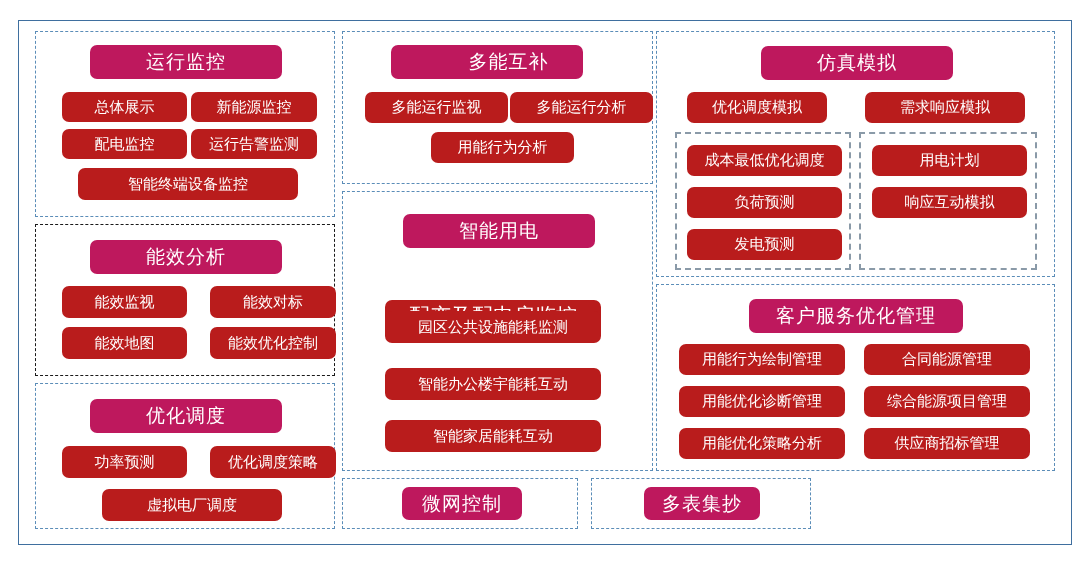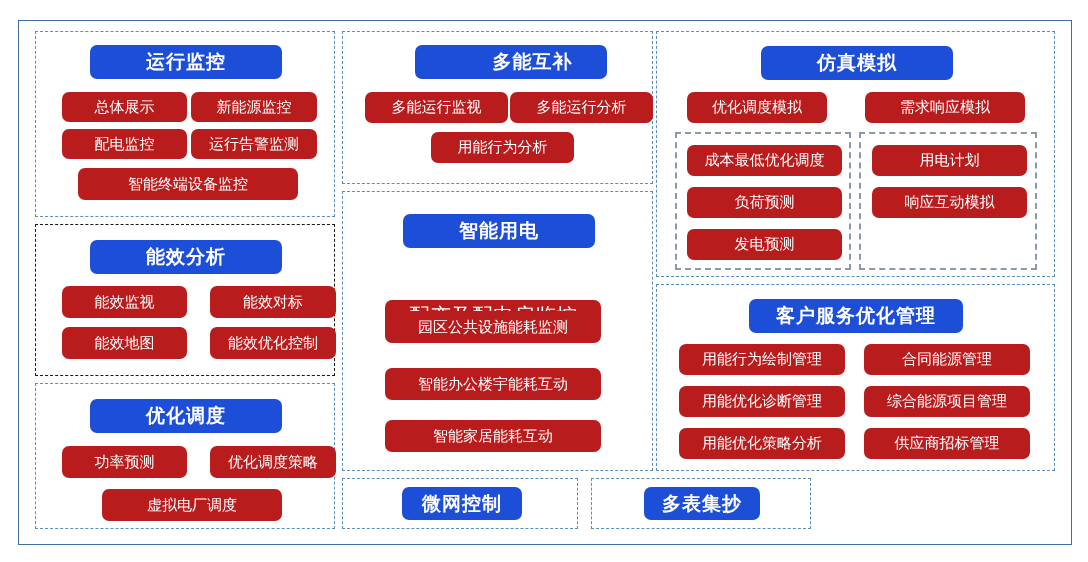--- a/index.html
+++ b/index.html
@@ -37,24 +37,24 @@
     border: 1px dashed #1a1a1a;
   }
   .sec.sub {
     border: 2px dashed #8a9aa8;
   }
 
   
   .hdr {
     position: absolute;
     box-sizing: border-box;
-    background: #1d4ed8;
+    background: #be185d;
     border-radius: 7px;
     color: #ffffff;
-    font-weight: bold;
+    font-weight: normal;
     display: flex;
     align-items: center;
     justify-content: center;
     letter-spacing: 1px;
     white-space: nowrap;
   }
 
   
   .pill {
     position: absolute;
@@ -91,21 +91,21 @@
   </div>
 
   <div class="sec" style="left:16px; top:362px; width:300px; height:146px;">
     <div class="hdr" style="left:54px; top:15px; width:192px; height:34px; font-size:19px;">优化调度</div>
     <div class="pill" style="left:26px; top:62px; width:125px; height:32px; font-size:15px;">功率预测</div>
     <div class="pill" style="left:174px; top:62px; width:126px; height:32px; font-size:15px;">优化调度策略</div>
     <div class="pill" style="left:66px; top:105px; width:180px; height:32px; font-size:15px;">虚拟电厂调度</div>
   </div>
 
   <div class="sec" style="left:323px; top:10px; width:311px; height:153px;">
-    <div class="hdr" style="left:72px; top:13px; width:192px; height:34px; font-size:19px;padding-left:43px;">多能互补</div>
+    <div class="hdr" style="left:48px; top:13px; width:192px; height:34px; font-size:19px;padding-left:43px;">多能互补</div>
     <div class="pill" style="left:22px; top:60px; width:143px; height:31px; font-size:15px;">多能运行监视</div>
     <div class="pill" style="left:167px; top:60px; width:143px; height:31px; font-size:15px;">多能运行分析</div>
     <div class="pill" style="left:88px; top:100px; width:143px; height:31px; font-size:15px;">用能行为分析</div>
   </div>
 
   <div class="sec" style="left:323px; top:170px; width:311px; height:280px;">
     <div class="hdr" style="left:60px; top:22px; width:192px; height:34px; font-size:19px;">智能用电</div>
     <div class="pill" style="left:42px; top:72px; width:216px; height:32px; font-size:21px;margin-top:36px;">配变及配电房监控</div>
     <div class="pill" style="left:42px; top:119px; width:216px; height:32px; font-size:15px;">园区公共设施能耗监测</div>
     <div class="pill" style="left:42px; top:176px; width:216px; height:32px; font-size:15px;">智能办公楼宇能耗互动</div>

